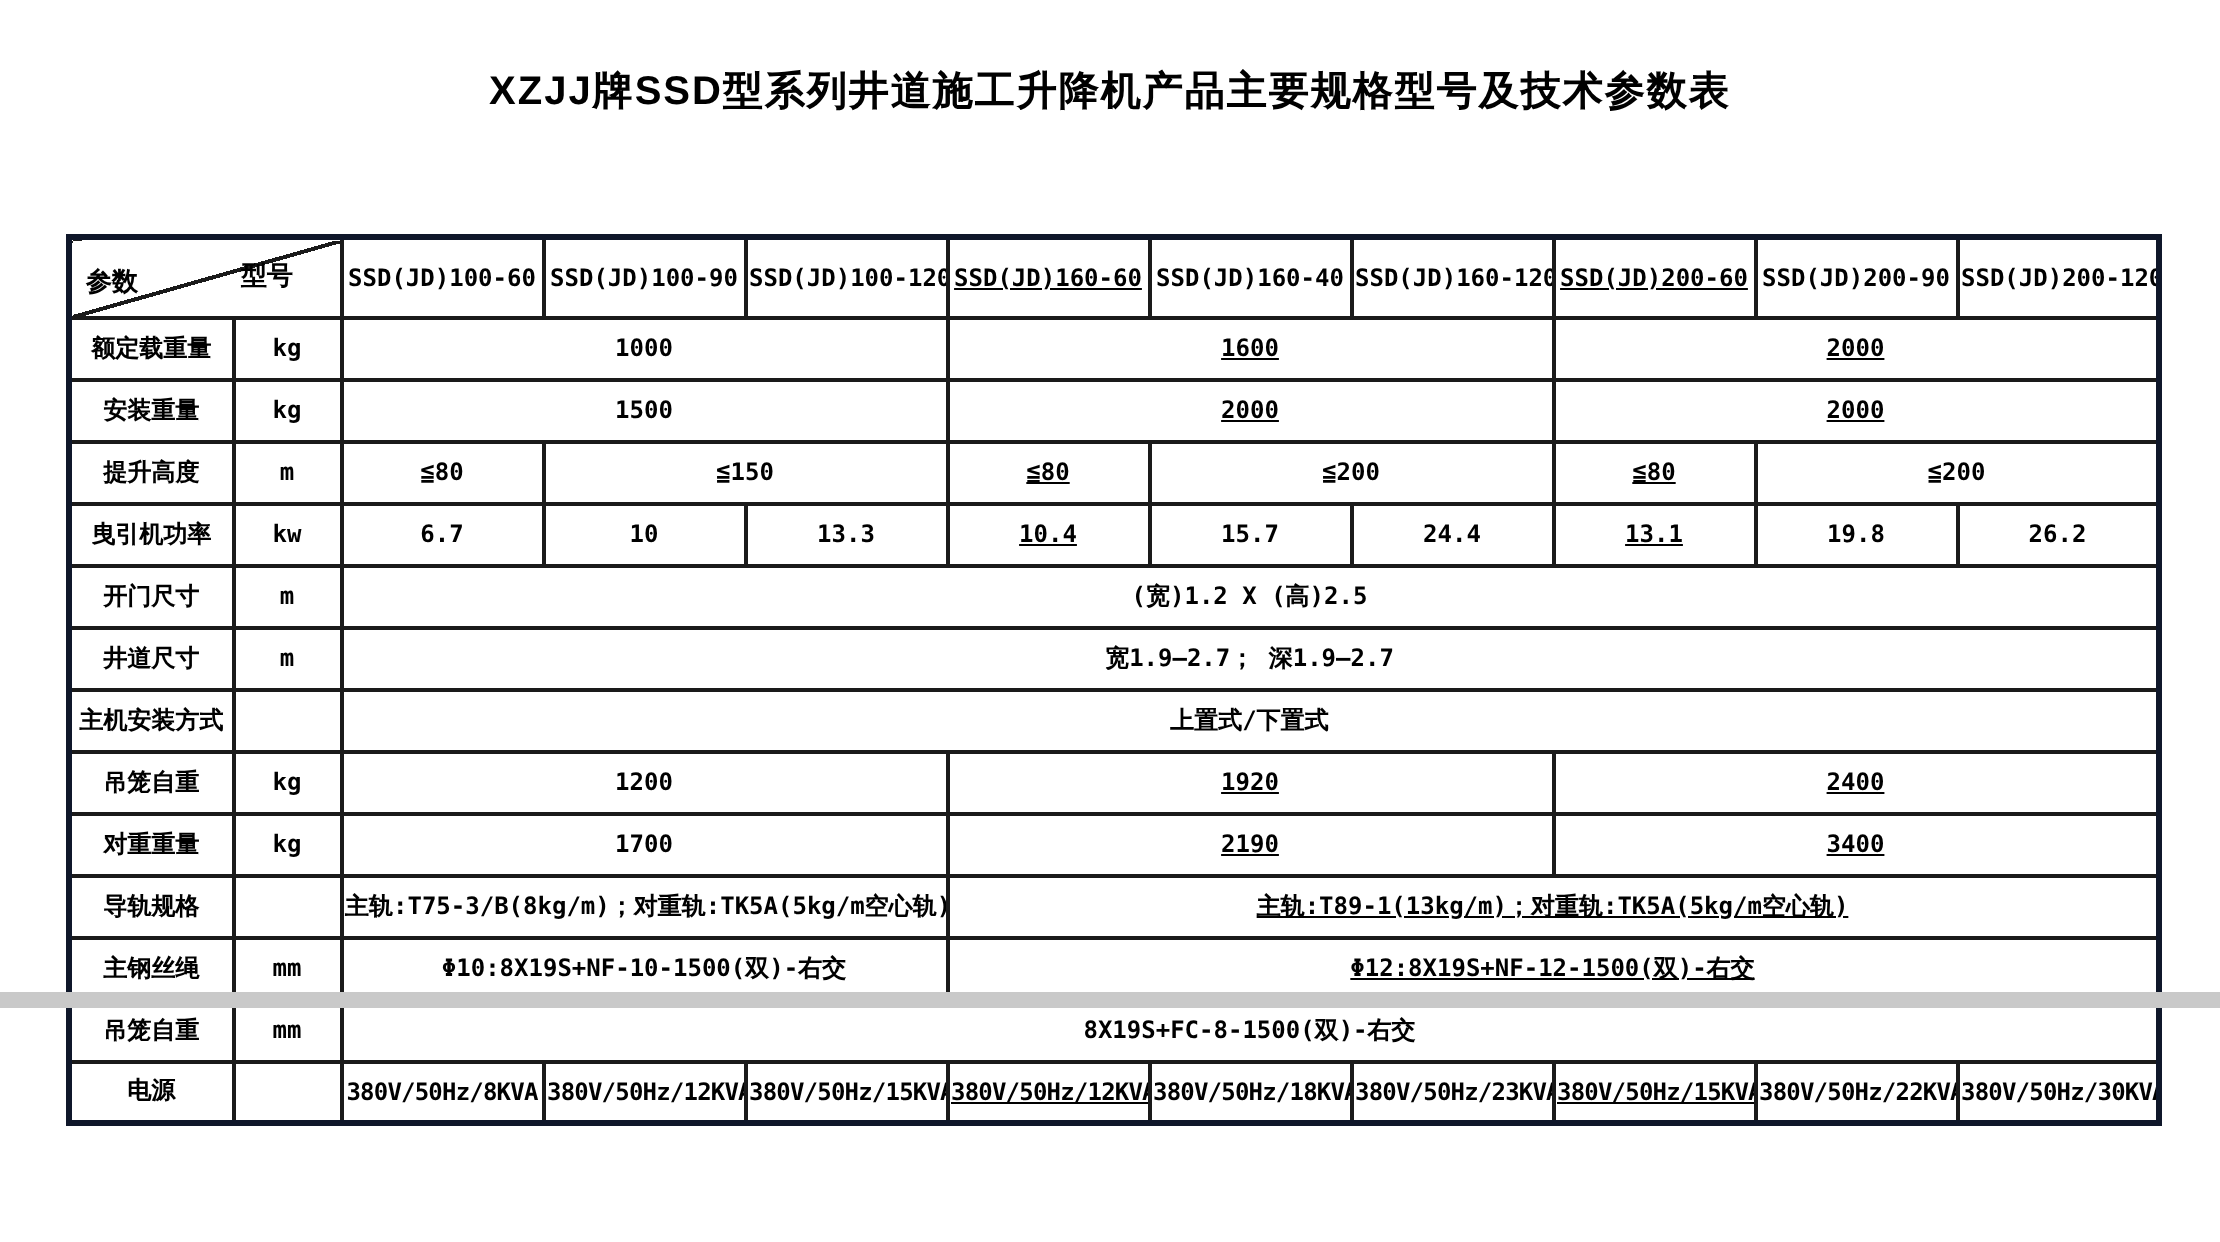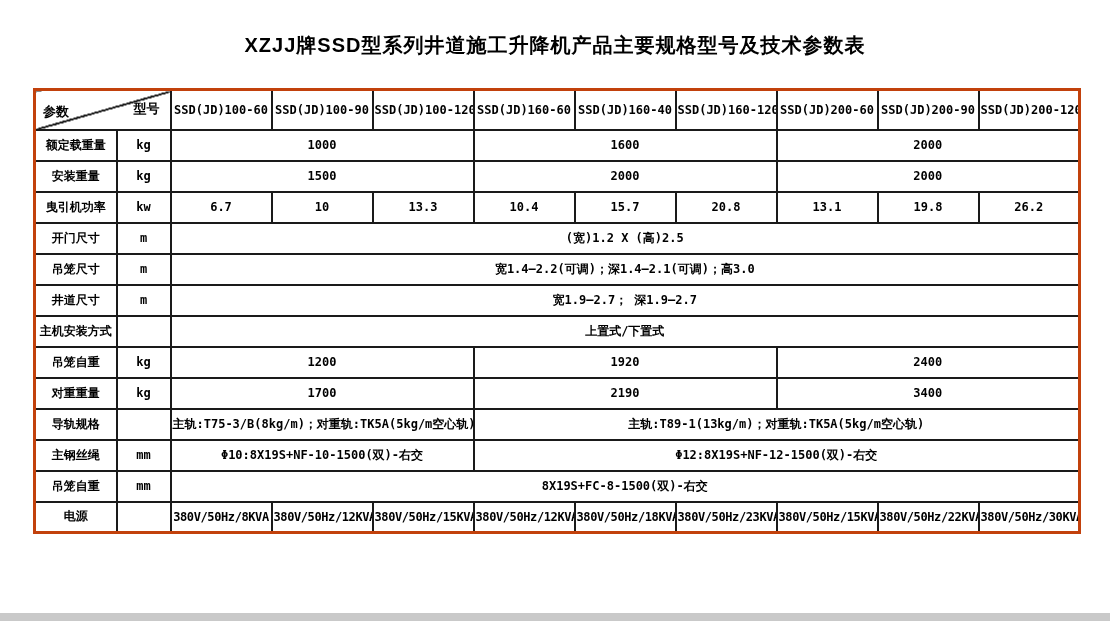--- a/index.html
+++ b/index.html
@@ -1,20 +1,20 @@
 <!DOCTYPE html>
 <html><head>
 <meta charset="utf-8">
 <style>
   html,body{margin:0;padding:0;}
   body{
     width:1110px;height:621px;background:#ffffff;overflow:hidden;
     font-family:"Liberation Sans",sans-serif;color:#111;
   }
-  .page{position:relative;width:1110px;height:621px;background:#fff;}
+  .page{position:relative;width:1110px;height:504px;background:#fff;}
   .title{
     margin:0;padding-top:32px;text-align:center;
     font-size:20px;font-weight:bold;letter-spacing:1px;
     font-family:"Liberation Sans",sans-serif;color:#000;
   }
   table.spec{
     position:absolute;left:33px;top:88px;width:1045px;
     border-collapse:collapse;table-layout:fixed;
   }
   .spec th,.spec td{
@@ -23,32 +23,32 @@
   }
   .spec tr{height:31px;}
   .spec tr.hdr{height:40px;}
   
   .spec th{font-family:"DejaVu Sans Mono",monospace;font-size:12px;font-weight:bold;}
   .spec td{font-family:"DejaVu Sans Mono",monospace;font-size:12px;font-weight:bold;}
   .plabel{font-family:"Liberation Sans",sans-serif;font-size:13px;font-weight:bold;}
   .unit{font-size:12px;border-radius:13px;}
   .tight{font-size:11px;letter-spacing:-0.4px;}
   
-  .gl{border-left-width:3px;}
-  .spec{border:3px solid #c2410c;}
+  .gl{border-left-width:3px;text-decoration:underline;}
+  .spec{border:3px solid #0f172a;margin-top:29px;}
   
   th.corner{
     position:relative;padding:0;
     background:linear-gradient(to bottom right,
       transparent calc(50% - 1px), #1a1a1a calc(50% - 1px),
       #1a1a1a calc(50% + 1px), transparent calc(50% + 1px));
     font-family:"Liberation Sans",sans-serif;font-size:13px;font-weight:bold;
   }
   .corner-param{position:absolute;left:7px;bottom:8px;}
-  .corner-model{position:absolute;right:10px;top:9px;}
+  .corner-model{position:absolute;right:23px;top:9px;}
   .bottom-edge{
     position:absolute;left:0;bottom:0;width:1110px;height:8px;background:#c9c9c9;
   }
 </style>
 </head>
 <body>
 
 <div class="page">
 
   <h1 class="title">XZJJ牌SSD型系列井道施工升降机产品主要规格型号及技术参数表</h1>
@@ -95,46 +95,51 @@
 
     <tr>
       <td class="plabel">安装重量</td>
       <td class="unit">kg</td>
       <td colspan="3">1500</td>
       <td colspan="3" class="gl">2000</td>
       <td colspan="3" class="gl">2000</td>
     </tr>
 
 
+    <tr>
+      <td class="plabel">提升高度</td>
+      <td class="unit">m</td>
+      <td>≦80</td>
+      <td colspan="2">≦150</td>
+      <td class="gl">≦80</td>
+      <td colspan="2">≦200</td>
+      <td class="gl">≦80</td>
+      <td colspan="2">≦200</td>
+    </tr>
 
     <tr>
       <td class="plabel">曳引机功率</td>
       <td class="unit">kw</td>
       <td>6.7</td>
       <td>10</td>
       <td>13.3</td>
       <td class="gl">10.4</td>
       <td>15.7</td>
-      <td>20.8</td>
+      <td>24.4</td>
       <td class="gl">13.1</td>
       <td>19.8</td>
       <td>26.2</td>
     </tr>
 
     <tr>
       <td class="plabel">开门尺寸</td>
       <td class="unit">m</td>
       <td colspan="9">(宽)1.2 X (高)2.5</td>
     </tr>
 
-    <tr>
-      <td class="plabel">吊笼尺寸</td>
-      <td class="unit">m</td>
-      <td colspan="9">宽1.4—2.2(可调)；深1.4—2.1(可调)；高3.0</td>
-    </tr>
 
     <tr>
       <td class="plabel">井道尺寸</td>
       <td class="unit">m</td>
       <td colspan="9">宽1.9—2.7；  深1.9—2.7</td>
     </tr>
 
     <tr>
       <td class="plabel">主机安装方式</td>
       <td class="unit"></td>

